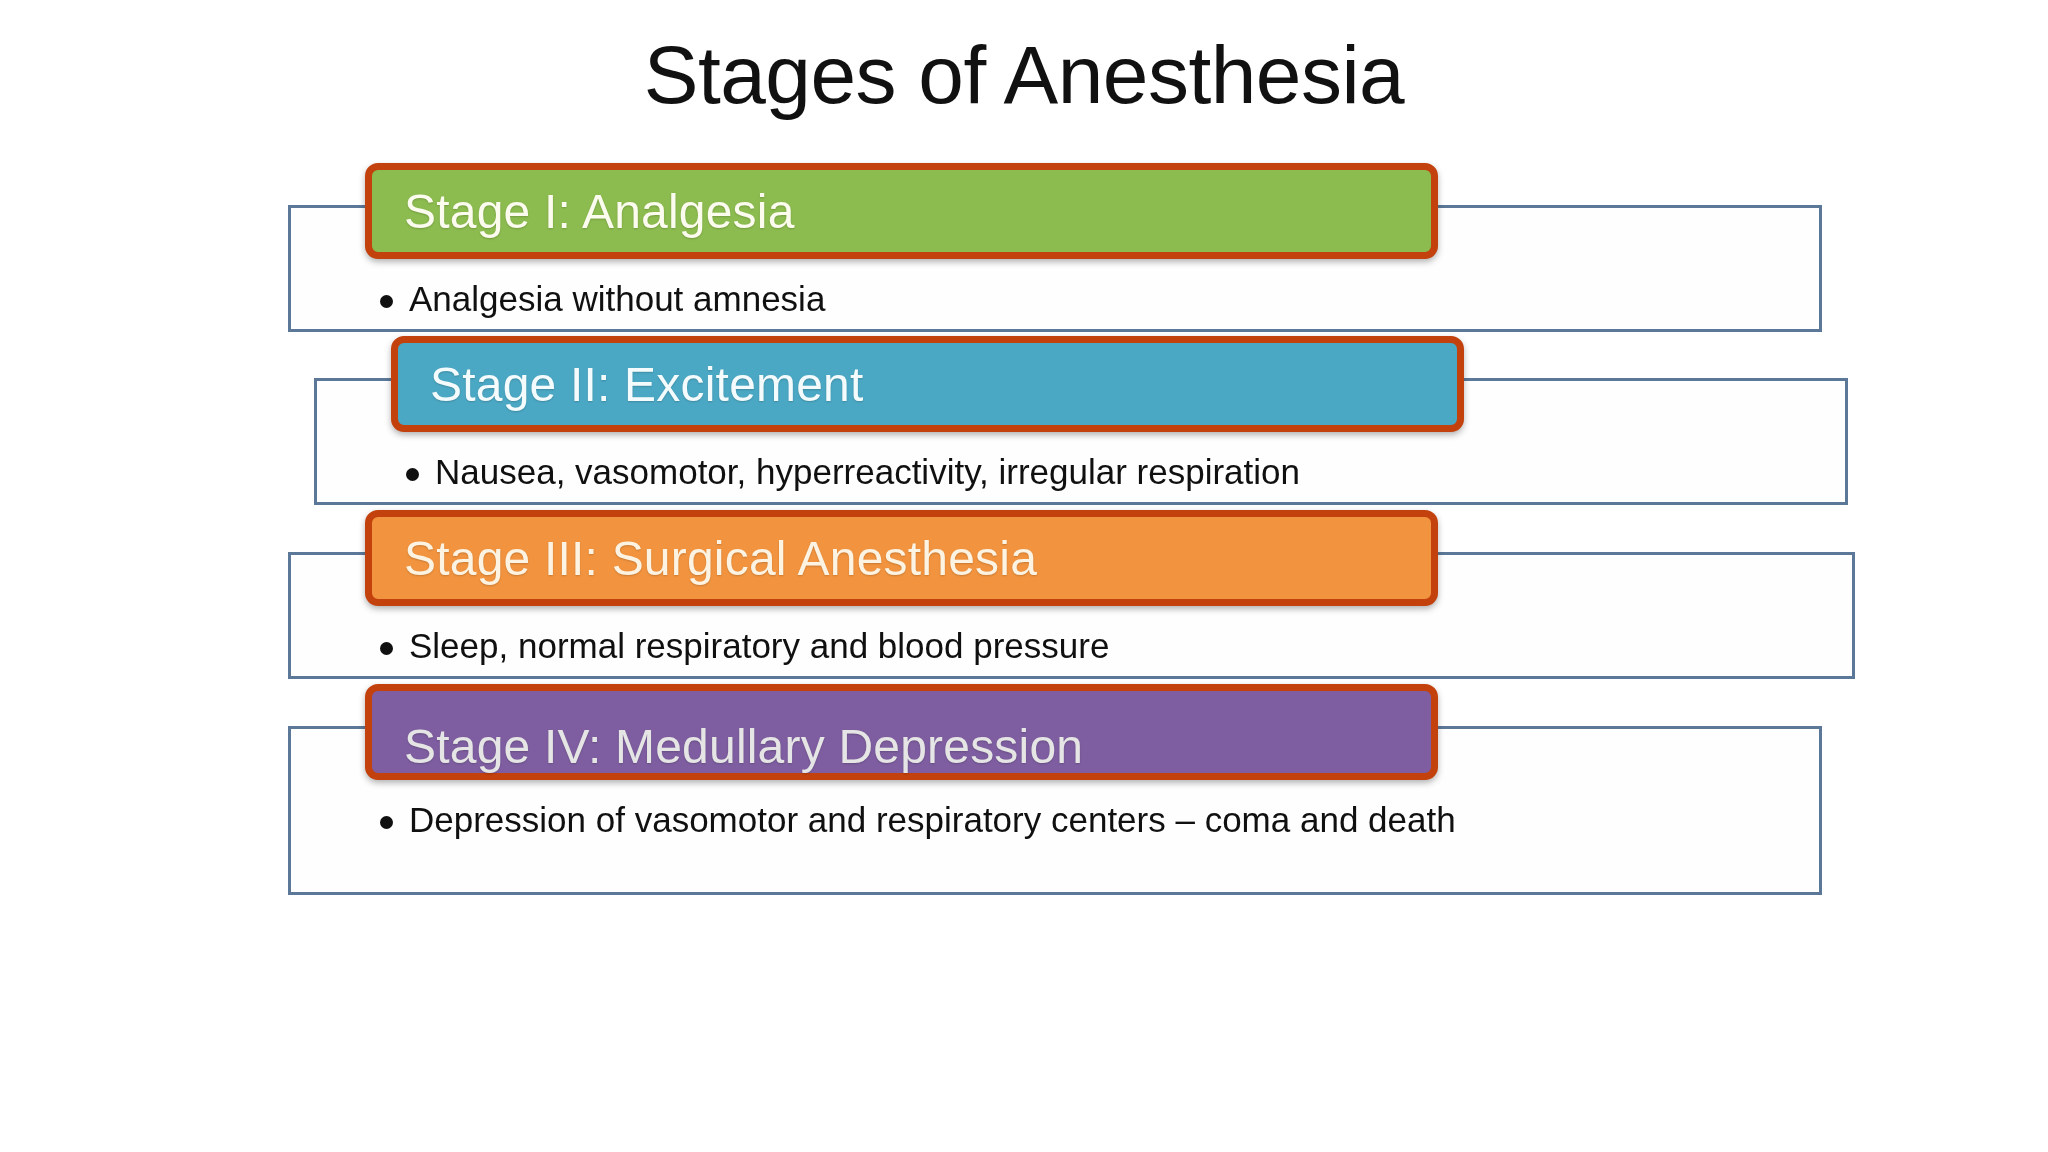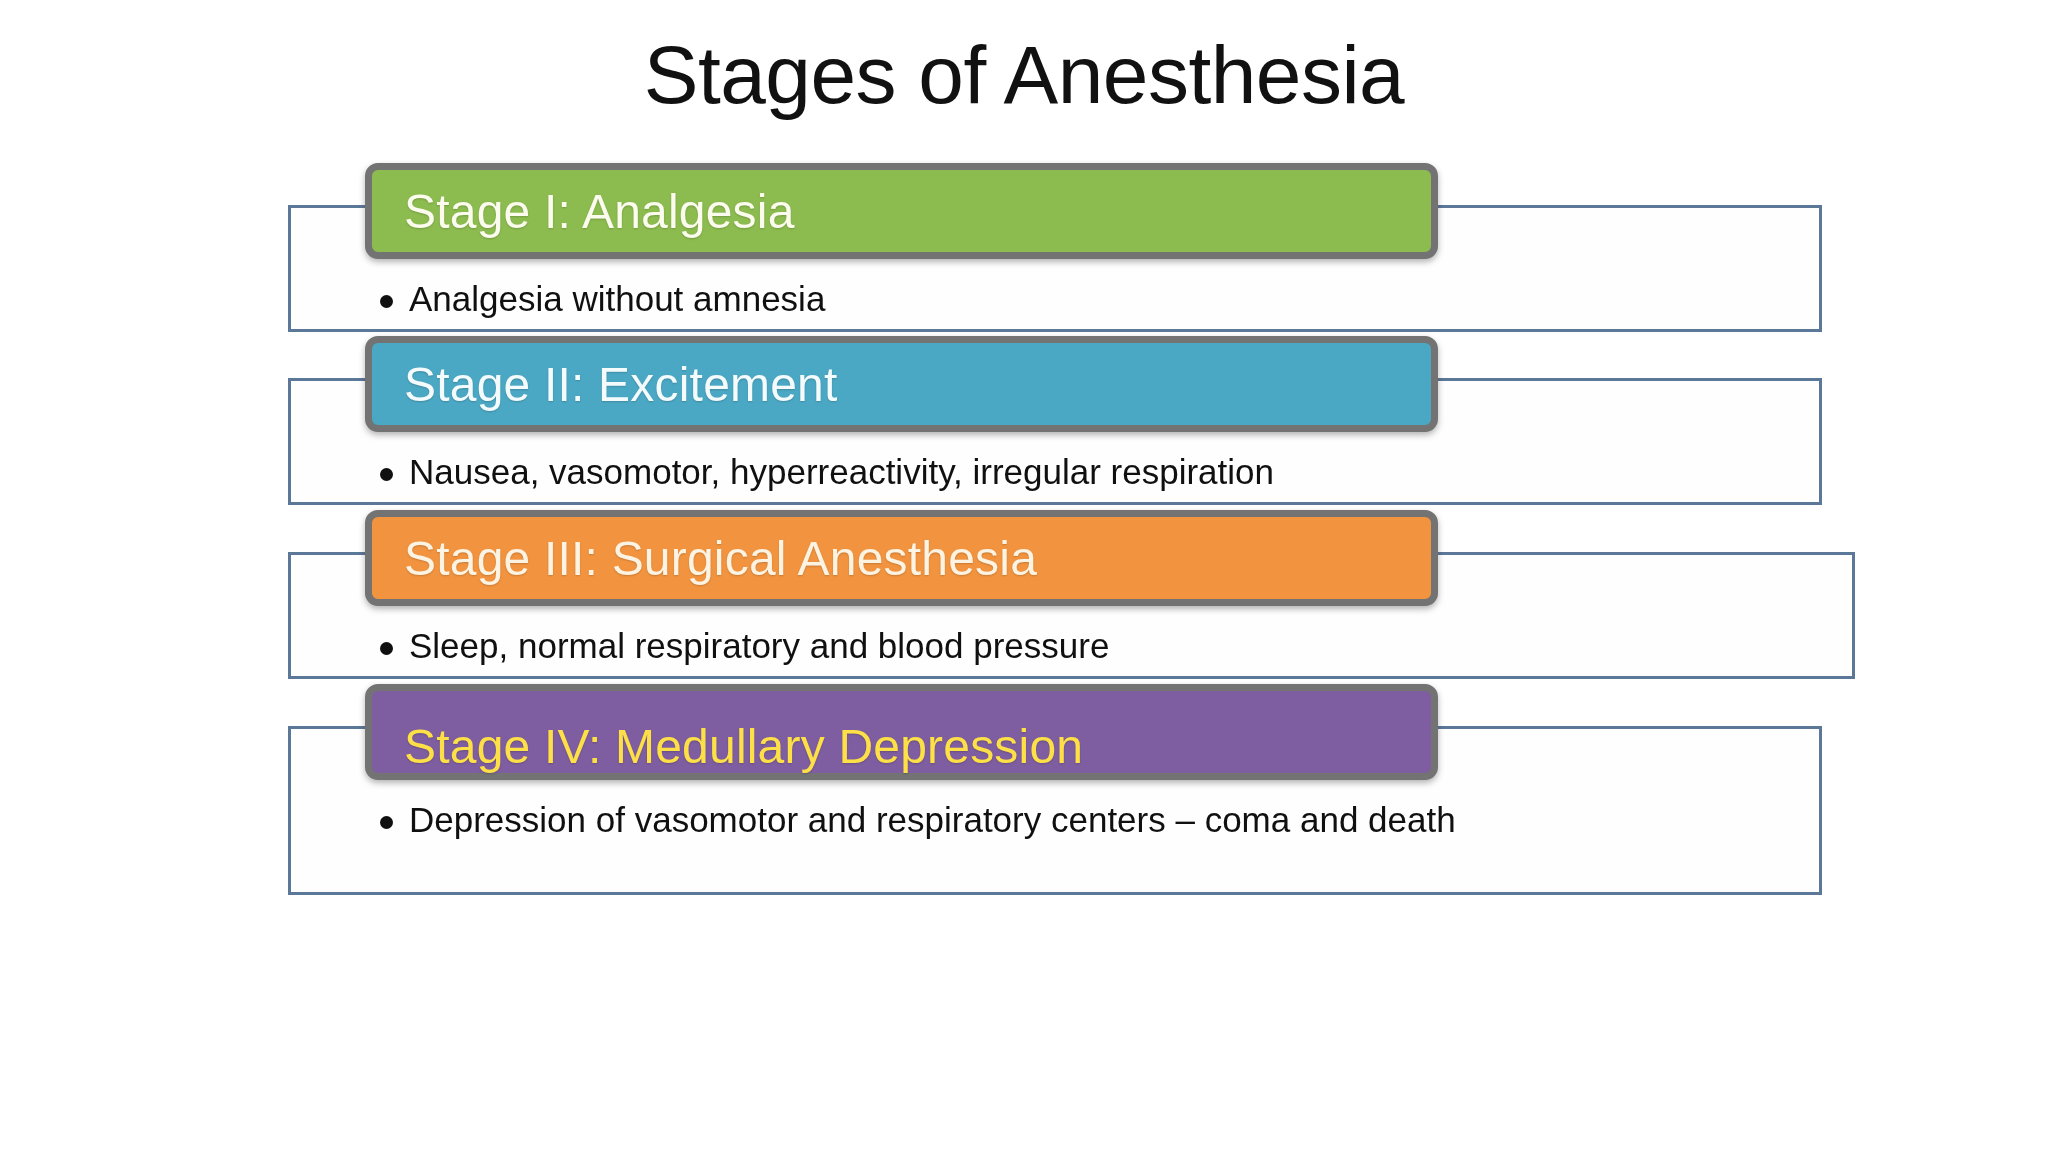--- a/index.html
+++ b/index.html
@@ -59,21 +59,21 @@
 
   
   .stage-header {
     position: absolute;
     left: 77px;
     top: -42px;
     width: 1073px;
     height: 96px;
     border-radius: 13px;
     box-sizing: border-box;
-    border: 7px solid #737373;
+    border: 7px solid #c2410c;
     box-shadow: 0 3px 6px rgba(40, 40, 40, 0.35);
     display: flex;
     align-items: center;
     z-index: 3;
   }
   .stage-header-label {
     padding-left: 32px;
     font-size: 48px;
     font-weight: 400;
     color: #fbfbee;
@@ -106,21 +106,21 @@
     margin-top: 16px;
     margin-right: 16px;
   }
   .bullet-text {
     flex: 1 1 auto;
     max-width: 1140px;
   }
 
   
   #stage-group-1 { top: 205px; height: 127px; }
-  #stage-group-2 { top: 378px; height: 127px; }
+  #stage-group-2 { top: 378px; height: 127px; margin-left: 26px; }
   #stage-group-3 { top: 552px; height: 127px; padding-left: 33px; }
   #stage-group-4 { top: 726px; height: 169px; }
 </style>
 </head>
 <body>
 
 <div id="slide" style="background: rgb(255, 255, 255);">
 
   <div id="page-title">Stages of Anesthesia</div>
 
@@ -159,21 +159,21 @@
       <div class="bullet-row">
         <span class="bullet-dot"></span>
         <span class="bullet-text">Sleep, normal respiratory and blood pressure</span>
       </div>
     </div>
   </div>
 
   <div class="stage-group" id="stage-group-4">
     <div class="bracket-box" style="border-color: rgb(91, 120, 153);"></div>
     <div class="stage-header" id="stage-header-4" style="background: rgb(126, 94, 160);">
-      <span class="stage-header-label" style="color: #fde047; margin-top: 28px;">Stage IV: Medullary Depression</span>
+      <span class="stage-header-label" style="color: #e5e5e5; margin-top: 28px;">Stage IV: Medullary Depression</span>
     </div>
     <div class="stage-body">
       <div class="bullet-row">
         <span class="bullet-dot"></span>
         <span class="bullet-text">Depression of vasomotor and respiratory centers – coma and death</span>
       </div>
     </div>
   </div>
 
 </div>

